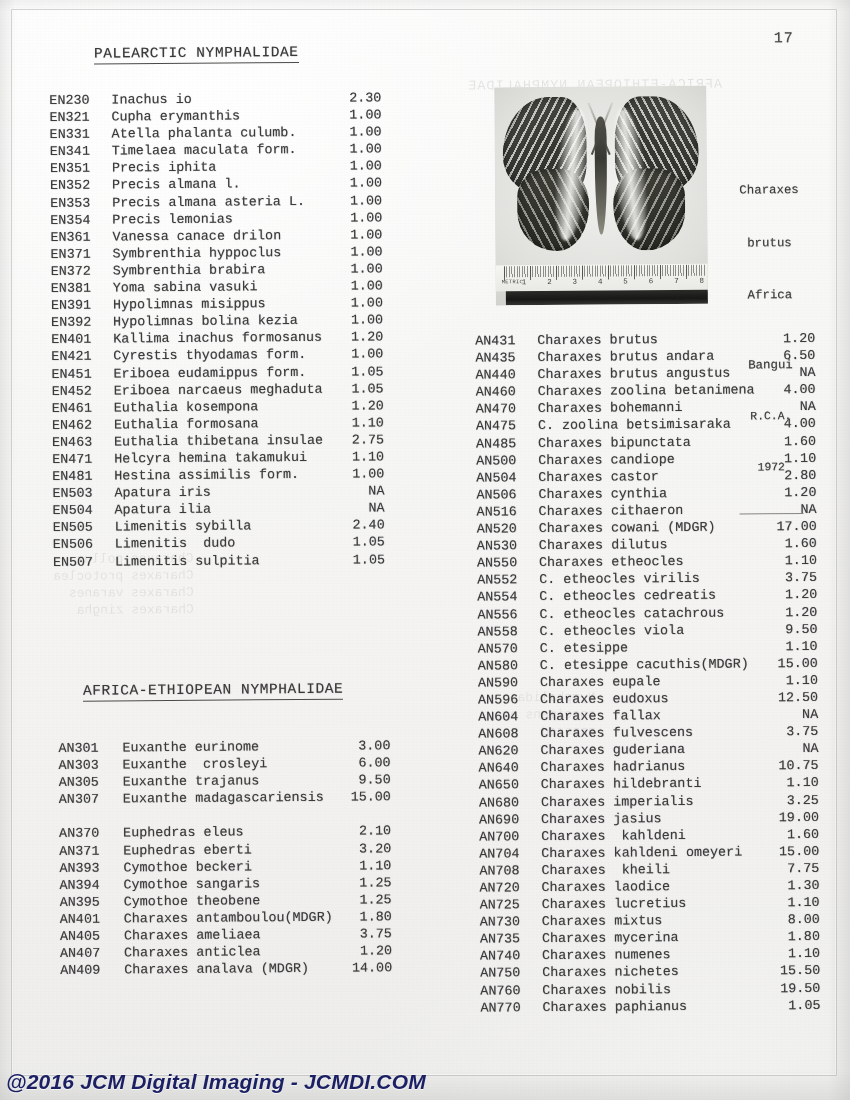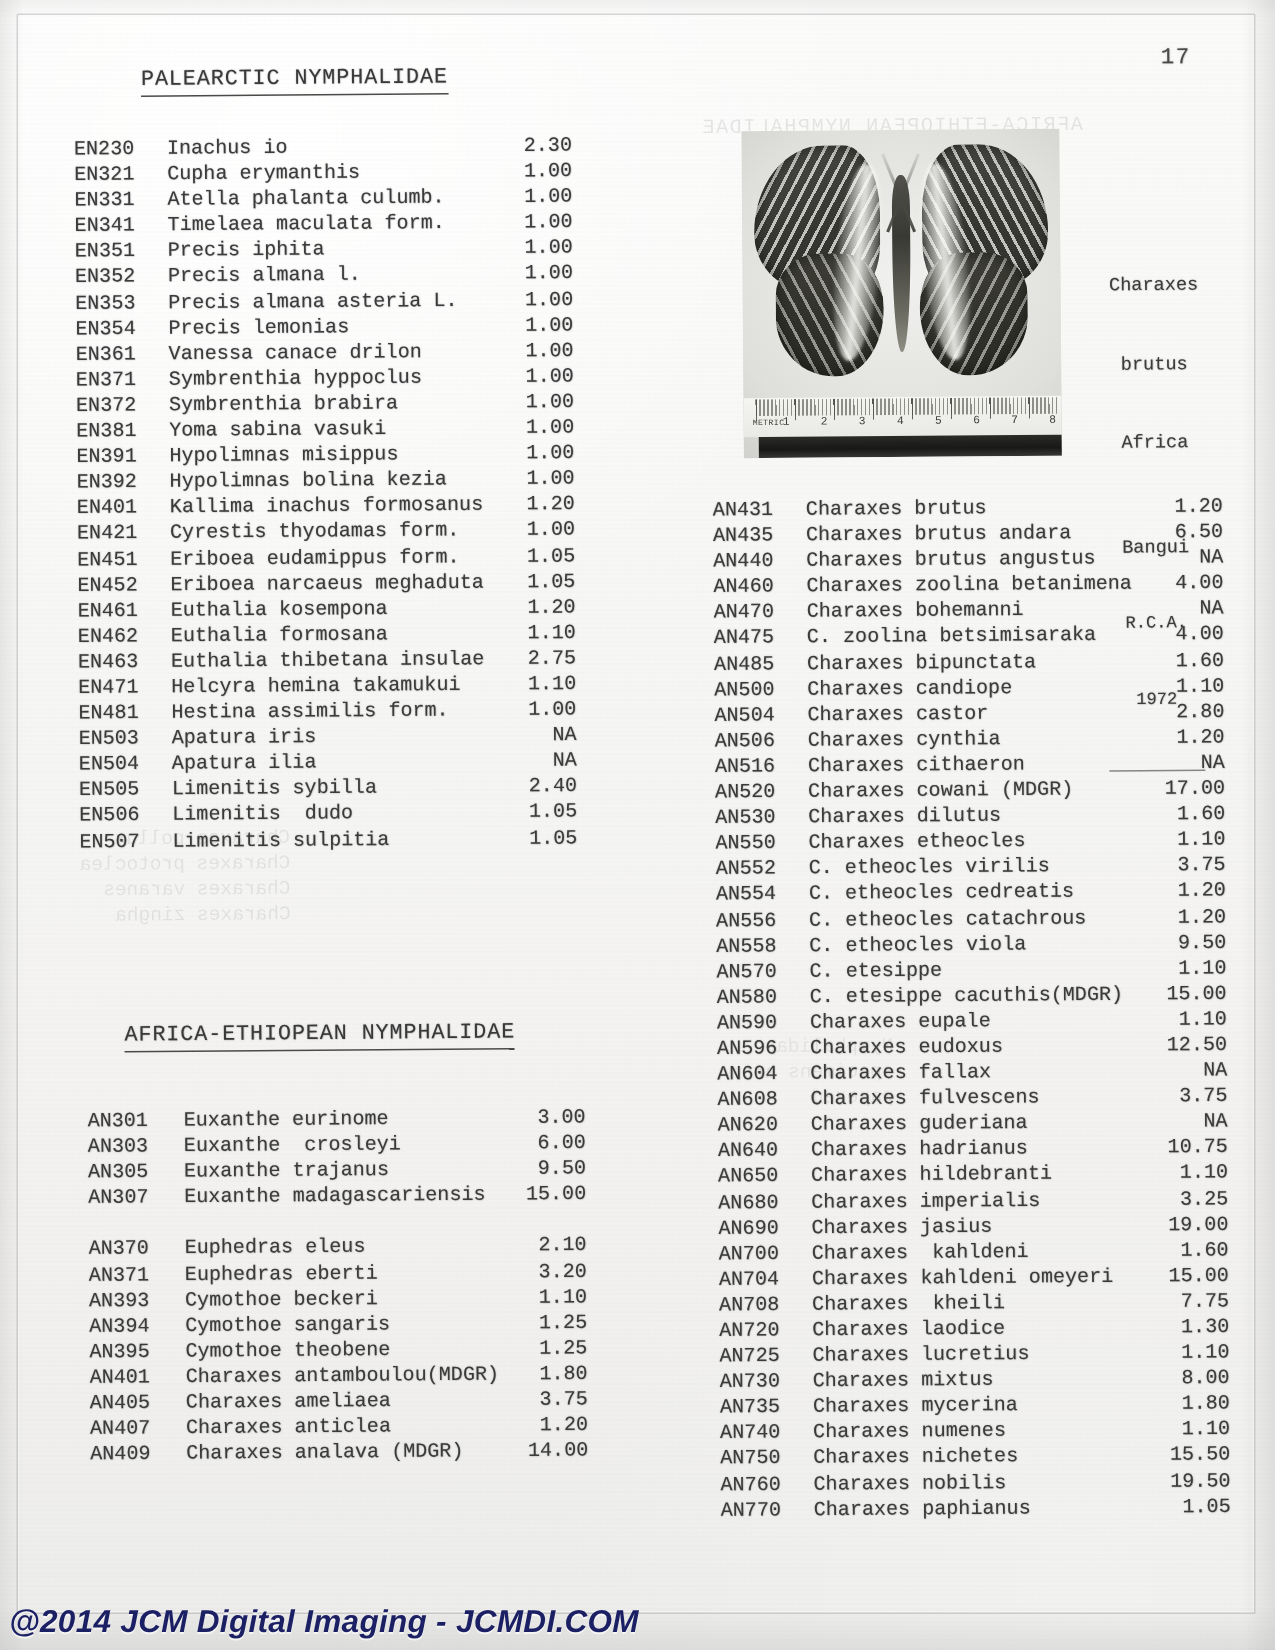--- a/index.html
+++ b/index.html
@@ -243,14 +243,14 @@
       <div class="l">Africa</div>
       <div class="l loc">Bangui</div>
       <div class="l locsm">R.C.A.</div>
       <div class="l locsm">1972</div>
       <div class="rule"></div>
     </div>
 
   </div>
 
   <div id="vignette"></div>
-  <div id="watermark">@2014 JCM Digital Imaging - JCMDI.COM</div>
+  <div id="watermark">@2016 JCM Digital Imaging - JCMDI.COM</div>
 </div>
 
 </body></html>

